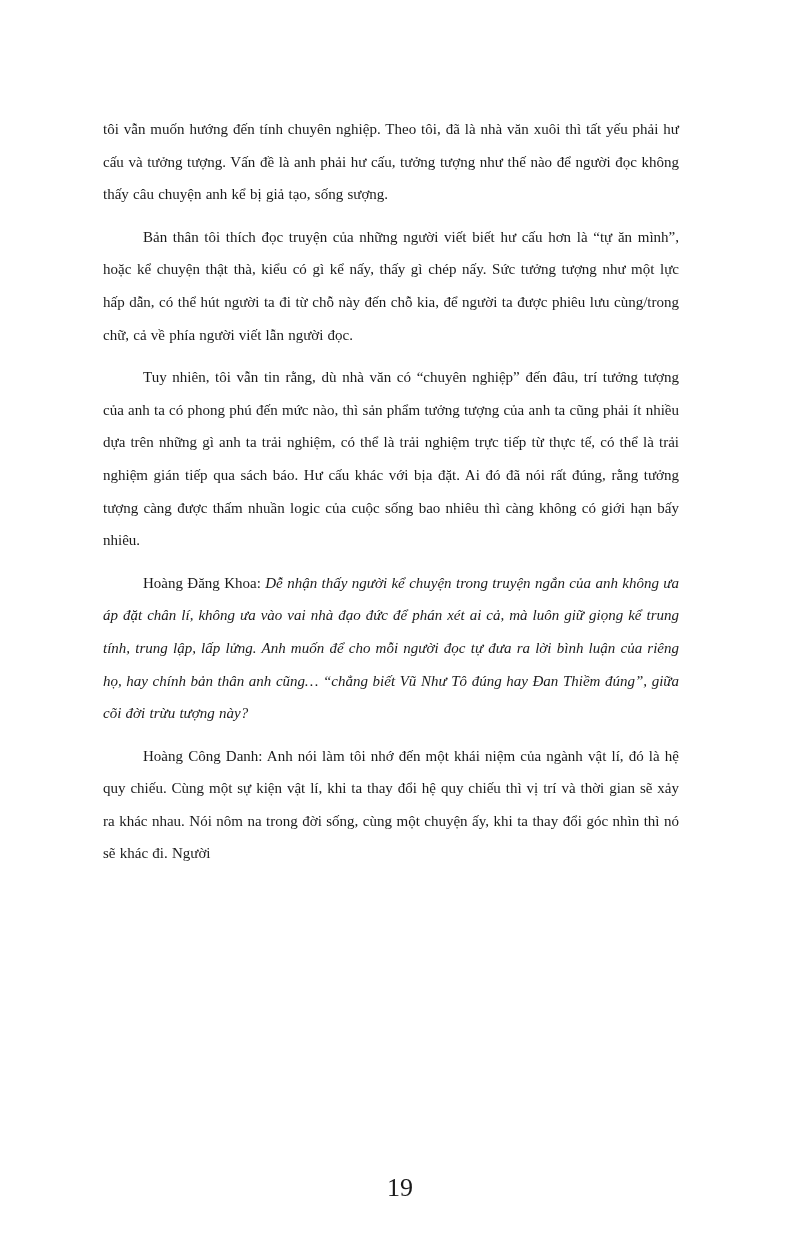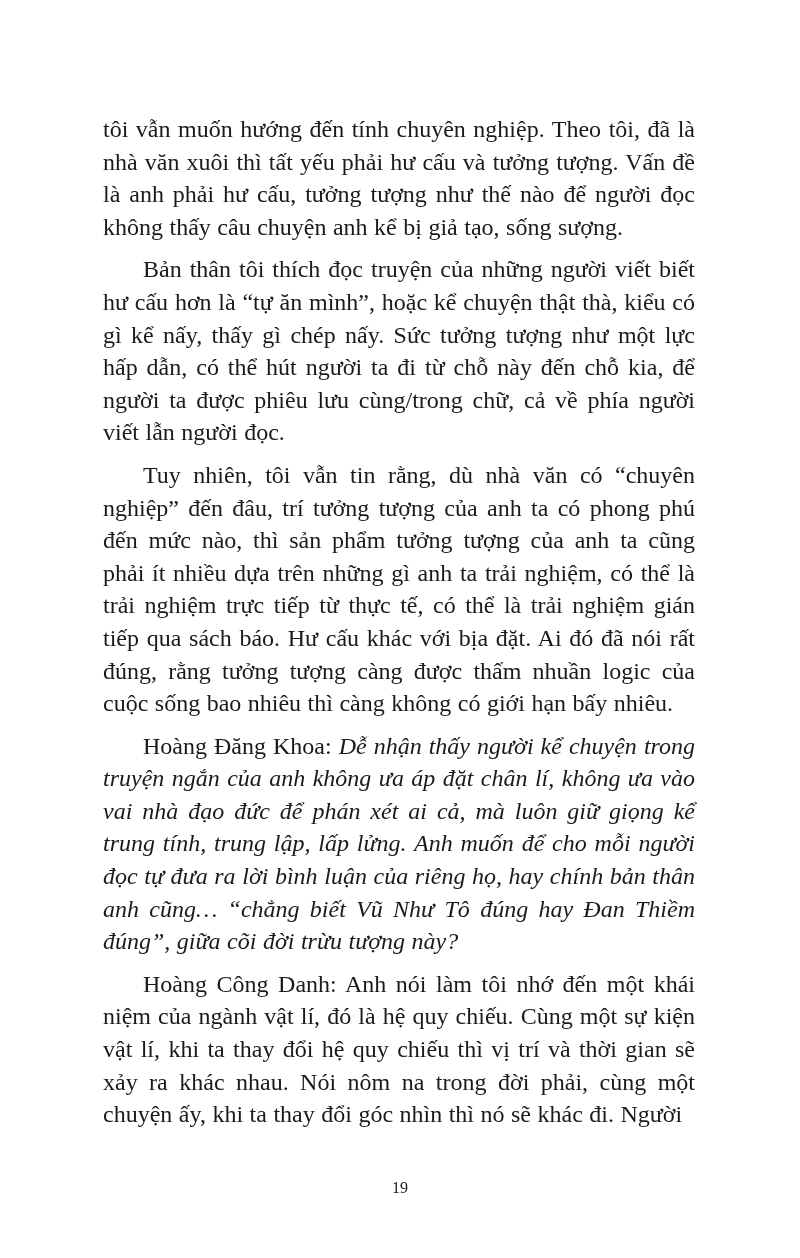--- a/index.html
+++ b/index.html
@@ -15,22 +15,22 @@
       font-family: "Liberation Serif", "DejaVu Serif", serif;
       color: #1a1a1a;
     }
     .page {
       position: absolute;
       left: 103px;
       top: 113px;
       width: 592px;
     }
     .para {
-      margin: 0 0 10px 0;
-      font-size: 24px;
+      margin: 0 16px 10px 0;
+      font-size: 15px;
       line-height: 32.6px;
       text-align: justify;
       text-indent: 40px;
       letter-spacing: 0;
       word-spacing: 0.5px;
     }
     .para.continuation {
       text-indent: 0;
     }
     .speaker {
@@ -39,33 +39,33 @@
     .question {
       font-style: italic;
       font-family: Liberation Serif, serif;
     }
     .page-number {
       position: absolute;
       left: 0;
       width: 800px;
       top: 1174px;
       text-align: center;
-      font-size: 16px;
+      font-size: 26px;
       line-height: 28px;
       color: #1a1a1a;
     }
   </style>
 </head>
 <body>
 
 <div class="page">
   <p class="para continuation">tôi vẫn muốn hướng đến tính chuyên nghiệp. Theo tôi, đã là nhà văn xuôi thì tất yếu phải hư cấu và tưởng tượng. Vấn đề là anh phải hư cấu, tưởng tượng như thế nào để người đọc không thấy câu chuyện anh kể bị giả tạo, sống sượng.</p>
 
   <p class="para">Bản thân tôi thích đọc truyện của những người viết biết hư cấu hơn là “tự ăn mình”, hoặc kể chuyện thật thà, kiểu có gì kể nấy, thấy gì chép nấy. Sức tưởng tượng như một lực hấp dẫn, có thể hút người ta đi từ chỗ này đến chỗ kia, để người ta được phiêu lưu cùng/trong chữ, cả về phía người viết lẫn người đọc.</p>
 
   <p class="para">Tuy nhiên, tôi vẫn tin rằng, dù nhà văn có “chuyên nghiệp” đến đâu, trí tưởng tượng của anh ta có phong phú đến mức nào, thì sản phẩm tưởng tượng của anh ta cũng phải ít nhiều dựa trên những gì anh ta trải nghiệm, có thể là trải nghiệm trực tiếp từ thực tế, có thể là trải nghiệm gián tiếp qua sách báo. Hư cấu khác với bịa đặt. Ai đó đã nói rất đúng, rằng tưởng tượng càng được thấm nhuần logic của cuộc sống bao nhiêu thì càng không có giới hạn bấy nhiêu.</p>
 
   <p class="para"><span class="speaker">Hoàng Đăng Khoa:</span> <span class="question">Dễ nhận thấy người kể chuyện trong truyện ngắn của anh không ưa áp đặt chân lí, không ưa vào vai nhà đạo đức để phán xét ai cả, mà luôn giữ giọng kể trung tính, trung lập, lấp lửng. Anh muốn để cho mỗi người đọc tự đưa ra lời bình luận của riêng họ, hay chính bản thân anh cũng… “chẳng biết Vũ Như Tô đúng hay Đan Thiềm đúng”, giữa cõi đời trừu tượng này?</span></p>
 
-  <p class="para"><span class="speaker">Hoàng Công Danh:</span> <span>Anh nói làm tôi nhớ đến một khái niệm của ngành vật lí, đó là hệ quy chiếu. Cùng một sự kiện vật lí, khi ta thay đổi hệ quy chiếu thì vị trí và thời gian sẽ xảy ra khác nhau. Nói nôm na trong đời phải, cùng một chuyện ấy, khi ta thay đổi góc nhìn thì nó sẽ khác đi. Người</span></p>
+  <p class="para"><span class="speaker">Hoàng Công Danh:</span> <span>Anh nói làm tôi nhớ đến một khái niệm của ngành vật lí, đó là hệ quy chiếu. Cùng một sự kiện vật lí, khi ta thay đổi hệ quy chiếu thì vị trí và thời gian sẽ xảy ra khác nhau. Nói nôm na trong đời sống, cùng một chuyện ấy, khi ta thay đổi góc nhìn thì nó sẽ khác đi. Người</span></p>
 </div>
 
 <div class="page-number">19</div>
 
 </body></html>

